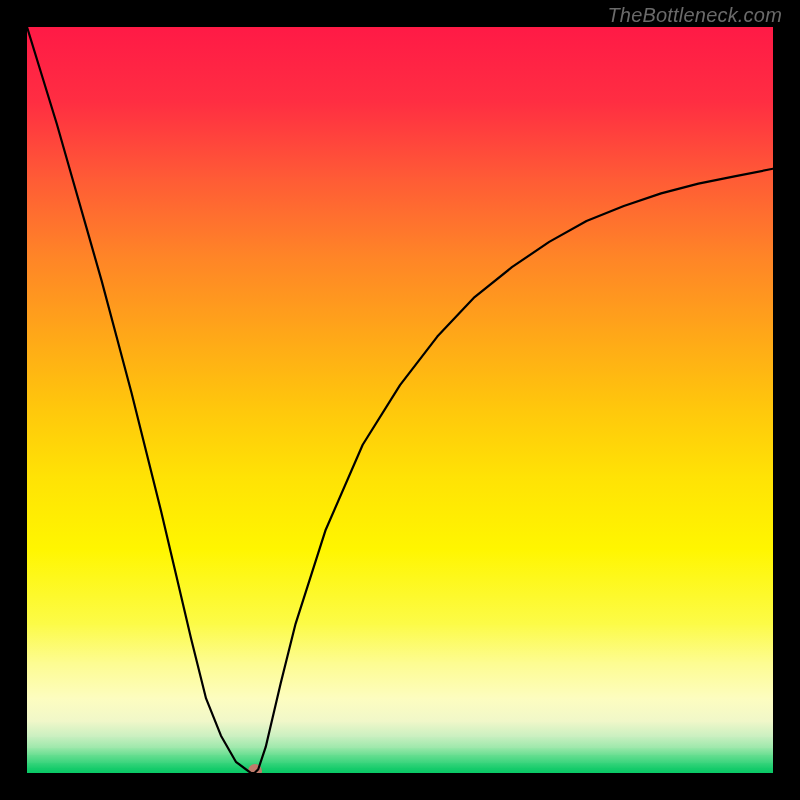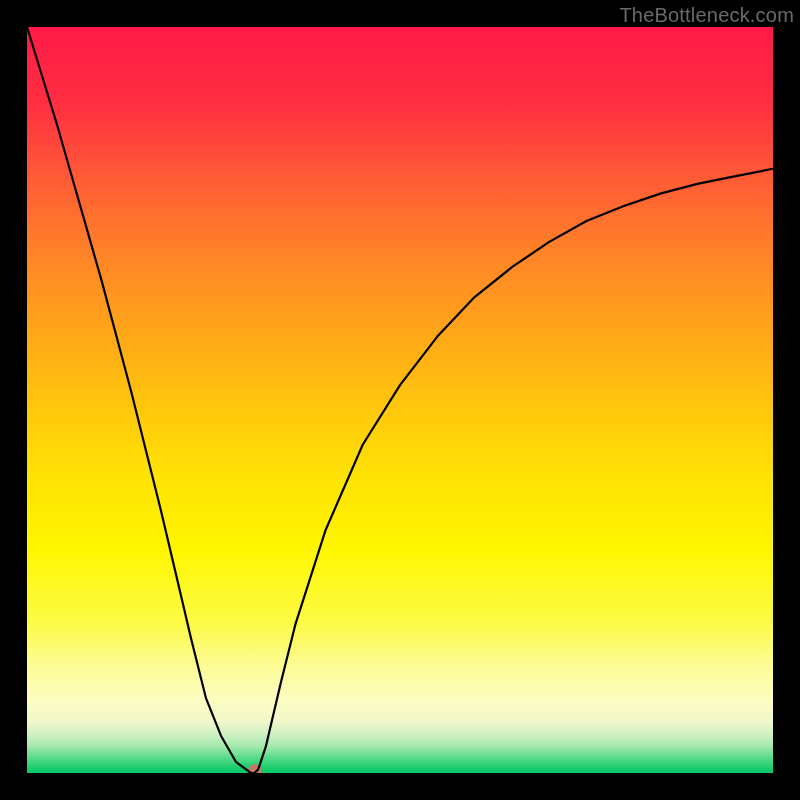--- a/index.html
+++ b/index.html
@@ -13,26 +13,27 @@
   }
   .frame {
     position: relative;
     width: 800px;
     height: 800px;
     background: #000;
   }
   .watermark {
     position: absolute;
     top: 4px;
-    right: 6px;
+    right: 18px;
     color: #6a6a6a;
     font-size: 20px;
     font-weight: 500;
     letter-spacing: 0.2px;
     z-index: 10;
+    font-style: italic;
   }
   .plot {
     position: absolute;
     top: 27px;
     left: 27px;
     width: 746px;
     height: 746px;
     background: #000;
     overflow: hidden;
   }

